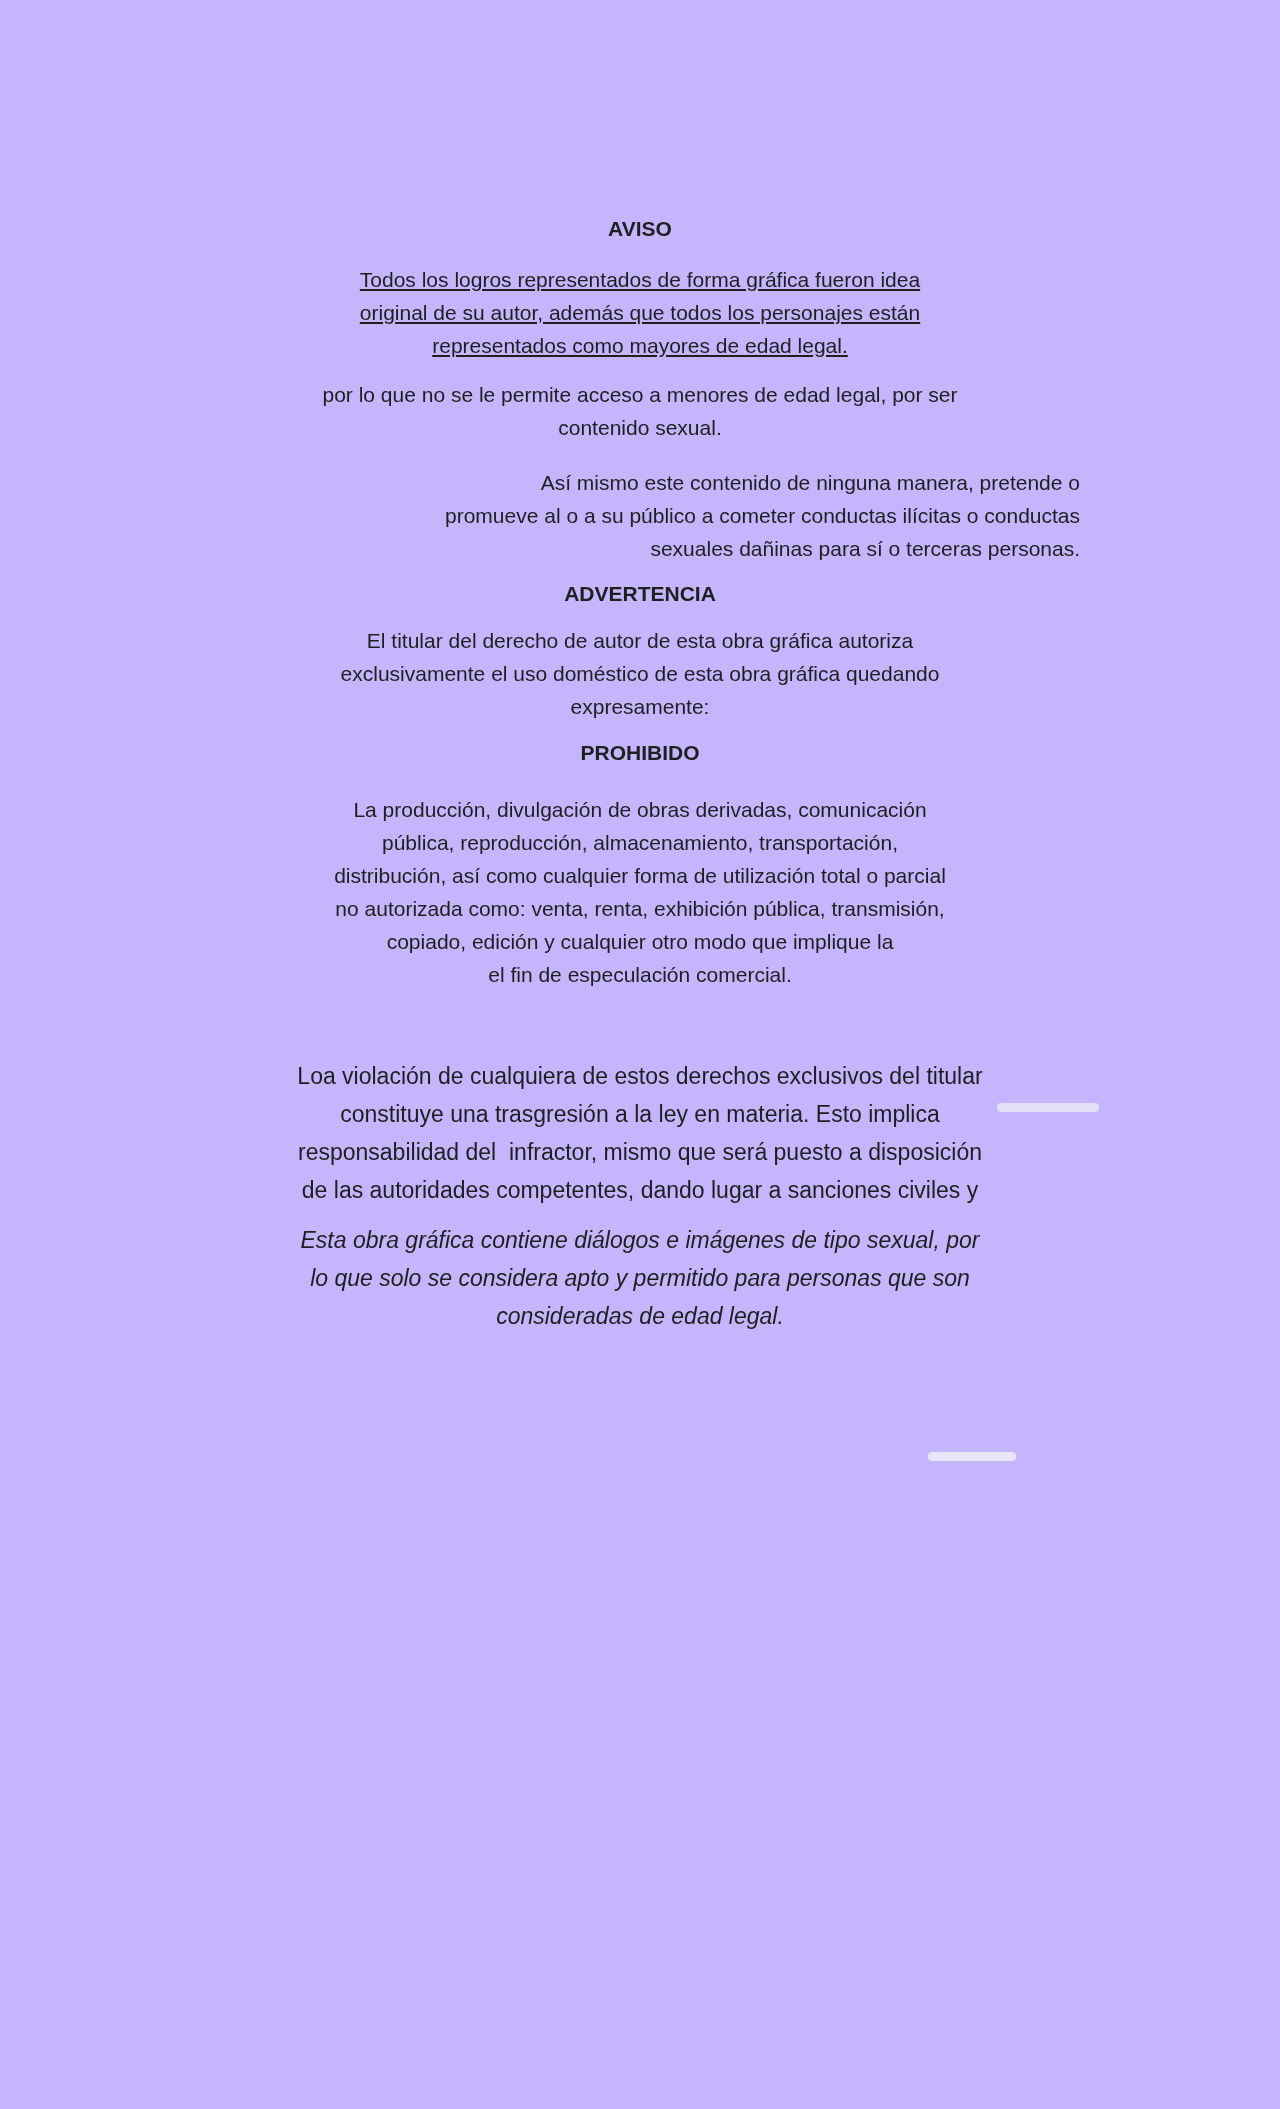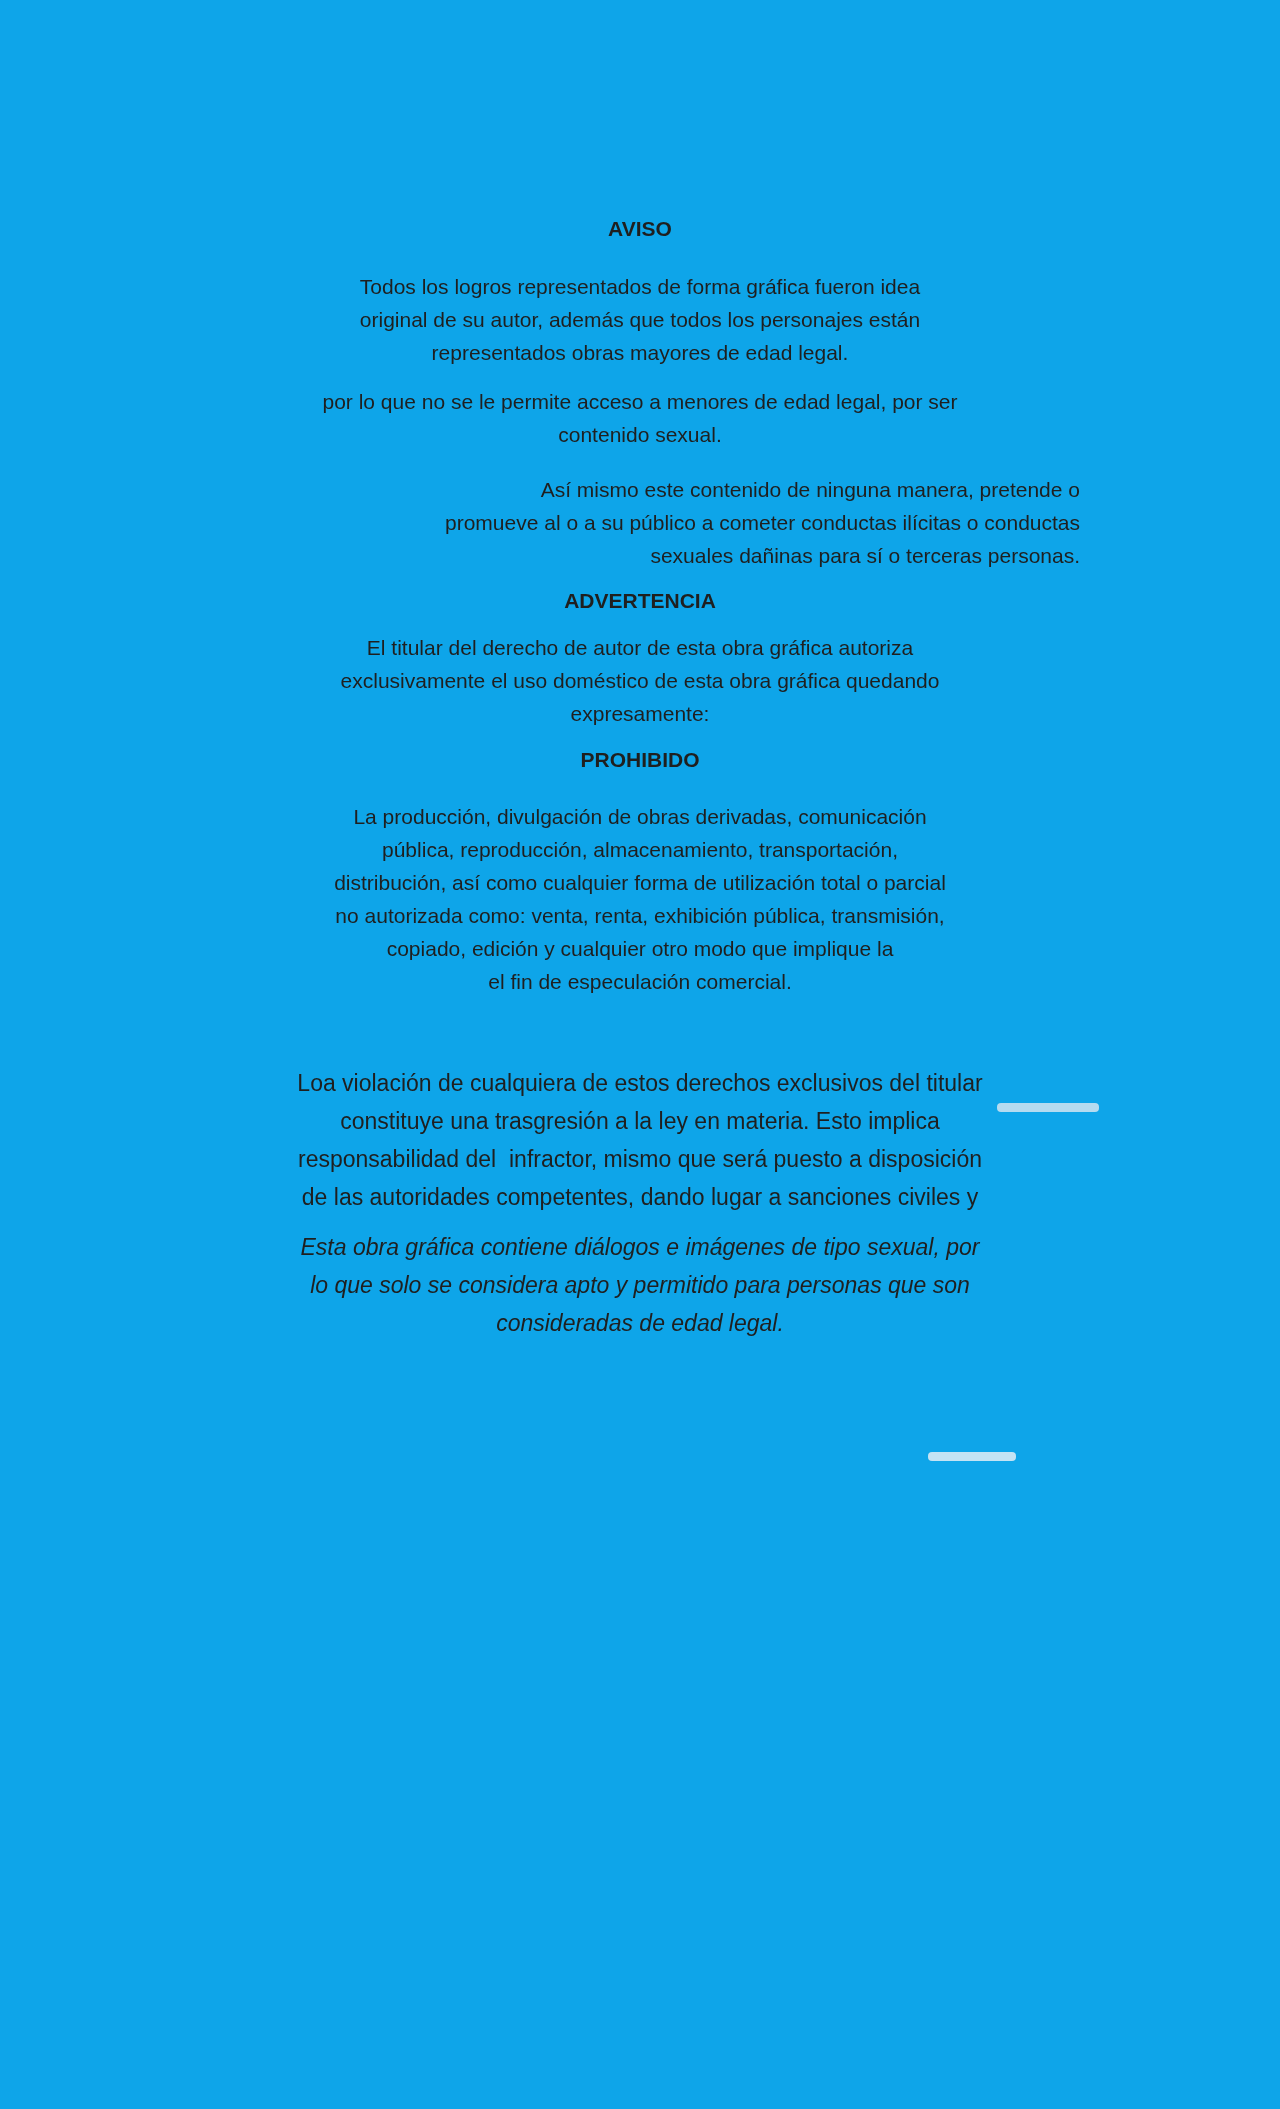--- a/index.html
+++ b/index.html
@@ -4,21 +4,21 @@
 <style>
   html, body {
     margin: 0;
     padding: 0;
     background: #ffffff;
   }
   .page {
     position: relative;
     width: 1280px;
     height: 2109px;
-    background: #0ea5e9;
+    background: #c4b5fd;
     overflow: hidden;
     font-family: "Liberation Sans", sans-serif;
     color: #1f1f1f;
   }
   .hd, .para {
     width: 880px;
     margin: 0 auto;
     text-align: center;
   }
   .hd {
@@ -31,21 +31,21 @@
     line-height: 33px;
   }
   .para.body2 {
     font-size: 23px;
     line-height: 38px;
   }
   .line { white-space: pre-wrap; }
 
   
   .s0 { margin-top: 212px; }
-  .s1 { margin-top: 25px; }
+  .s1 { margin-top: 18px; text-decoration: underline; }
   .s2 { margin-top: 16px; }
   .s3 { margin-top: 22px; text-align: right; }
   .s4 { margin-top: 12px; }
   .s5 { margin-top: 14px; }
   .s6 { margin-top: 13px; }
   .s7 { margin-top: 24px; line-height: 34px; }
   .s8 { margin-top: 66px; }
   .s9 { margin-top: 12px; font-style: italic; }
 
   
@@ -70,21 +70,21 @@
 </head>
 <body>
 
 <div class="page">
 
   <div class="hd s0">AVISO</div>
 
   <div class="para body1 s1">
     <div class="line">Todos los logros representados de forma gráfica fueron idea</div>
     <div class="line">original de su autor, además que todos los personajes están</div>
-    <div class="line">representados obras mayores de edad legal.</div>
+    <div class="line">representados como mayores de edad legal.</div>
   </div>
 
   <div class="para body1 s2">
     <div class="line">por lo que no se le permite acceso a menores de edad legal, por ser</div>
     <div class="line">contenido sexual.</div>
   </div>
 
   <div class="para body1 s3">
     <div class="line">Así mismo este contenido de ninguna manera, pretende o</div>
     <div class="line">promueve al o a su público a cometer conductas ilícitas o conductas</div>

